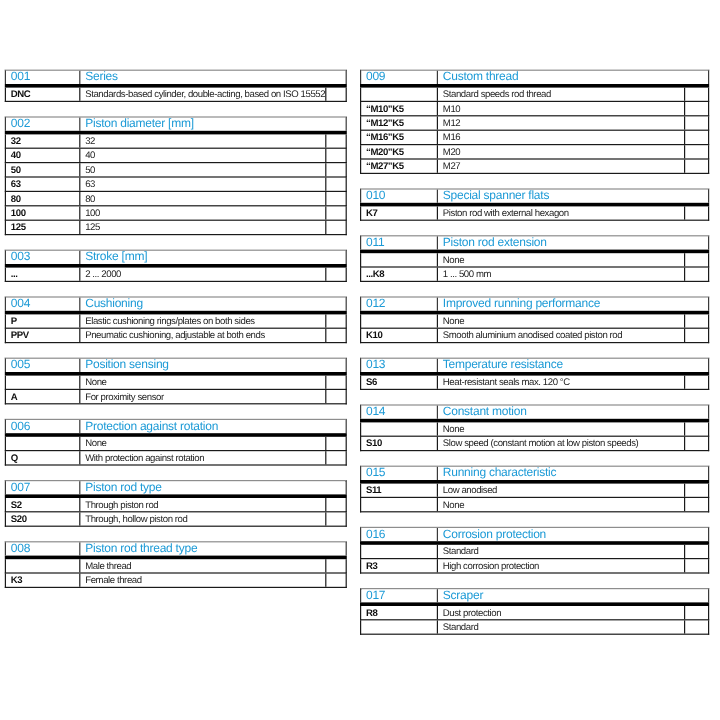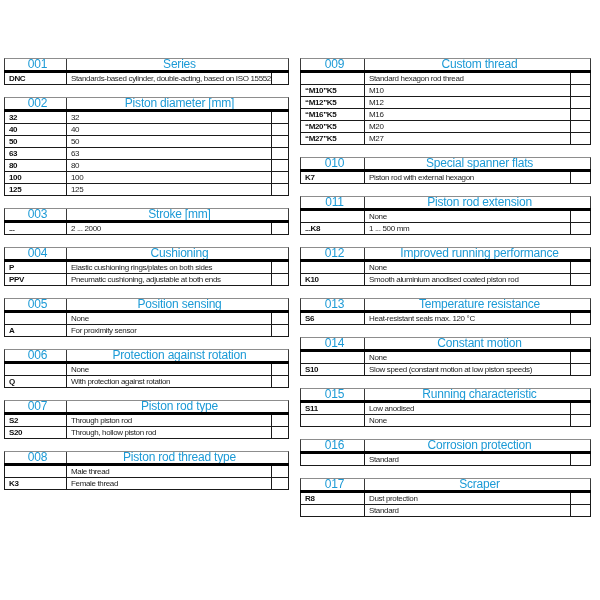--- a/index.html
+++ b/index.html
@@ -27,27 +27,26 @@
     display: grid;
     grid-template-columns: var(--codew) 1fr;
     height: 12px;
     box-sizing: border-box;
     border-top: 1px solid #8d8d8d;
     border-left: 1px solid #3a3a3a;
     border-right: 1px solid #3a3a3a;
   }
   .hdr .num, .hdr .title {
     color: var(--accent, #1c9ad6);
-    font-size: 12px;
+    font-size: 10px;
     letter-spacing: -0.2px;
     line-height: 11px;
     padding-left: 4px;
     white-space: nowrap;
     overflow: hidden;
-    text-align: center;
   }
   .hdr .title { border-left: 1px solid #3a3a3a; }
 
   .bar { height: 3px; background: var(--bar, #000); }
 
   .row {
     display: grid;
     grid-template-columns: var(--codew) 1fr var(--notew);
     height: 12px;
     box-sizing: border-box;
@@ -227,21 +226,21 @@
     </div>
   <div class="col" id="col-right">
       <div class="spec-table">
         <div class="hdr">
           <span class="num">009</span>
           <span class="title">Custom thread</span>
         </div>
         <div class="bar"></div>
         <div class="row">
           <span class="cell code"></span>
-          <span class="cell desc">Standard hexagon rod thread</span>
+          <span class="cell desc">Standard speeds rod thread</span>
           <span class="cell note"></span>
         </div>
         <div class="row">
           <span class="cell code">“M10”K5</span>
           <span class="cell desc">M10</span>
           <span class="cell note"></span>
         </div>
         <div class="row">
           <span class="cell code">“M12”K5</span>
           <span class="cell desc">M12</span>
@@ -359,20 +358,25 @@
         <div class="hdr">
           <span class="num">016</span>
           <span class="title">Corrosion protection</span>
         </div>
         <div class="bar"></div>
         <div class="row">
           <span class="cell code"></span>
           <span class="cell desc">Standard</span>
           <span class="cell note"></span>
         </div>
+        <div class="row">
+          <span class="cell code">R3</span>
+          <span class="cell desc">High corrosion protection</span>
+          <span class="cell note"></span>
+        </div>
       </div>
       <div class="spec-table">
         <div class="hdr">
           <span class="num">017</span>
           <span class="title">Scraper</span>
         </div>
         <div class="bar"></div>
         <div class="row">
           <span class="cell code">R8</span>
           <span class="cell desc">Dust protection</span>

